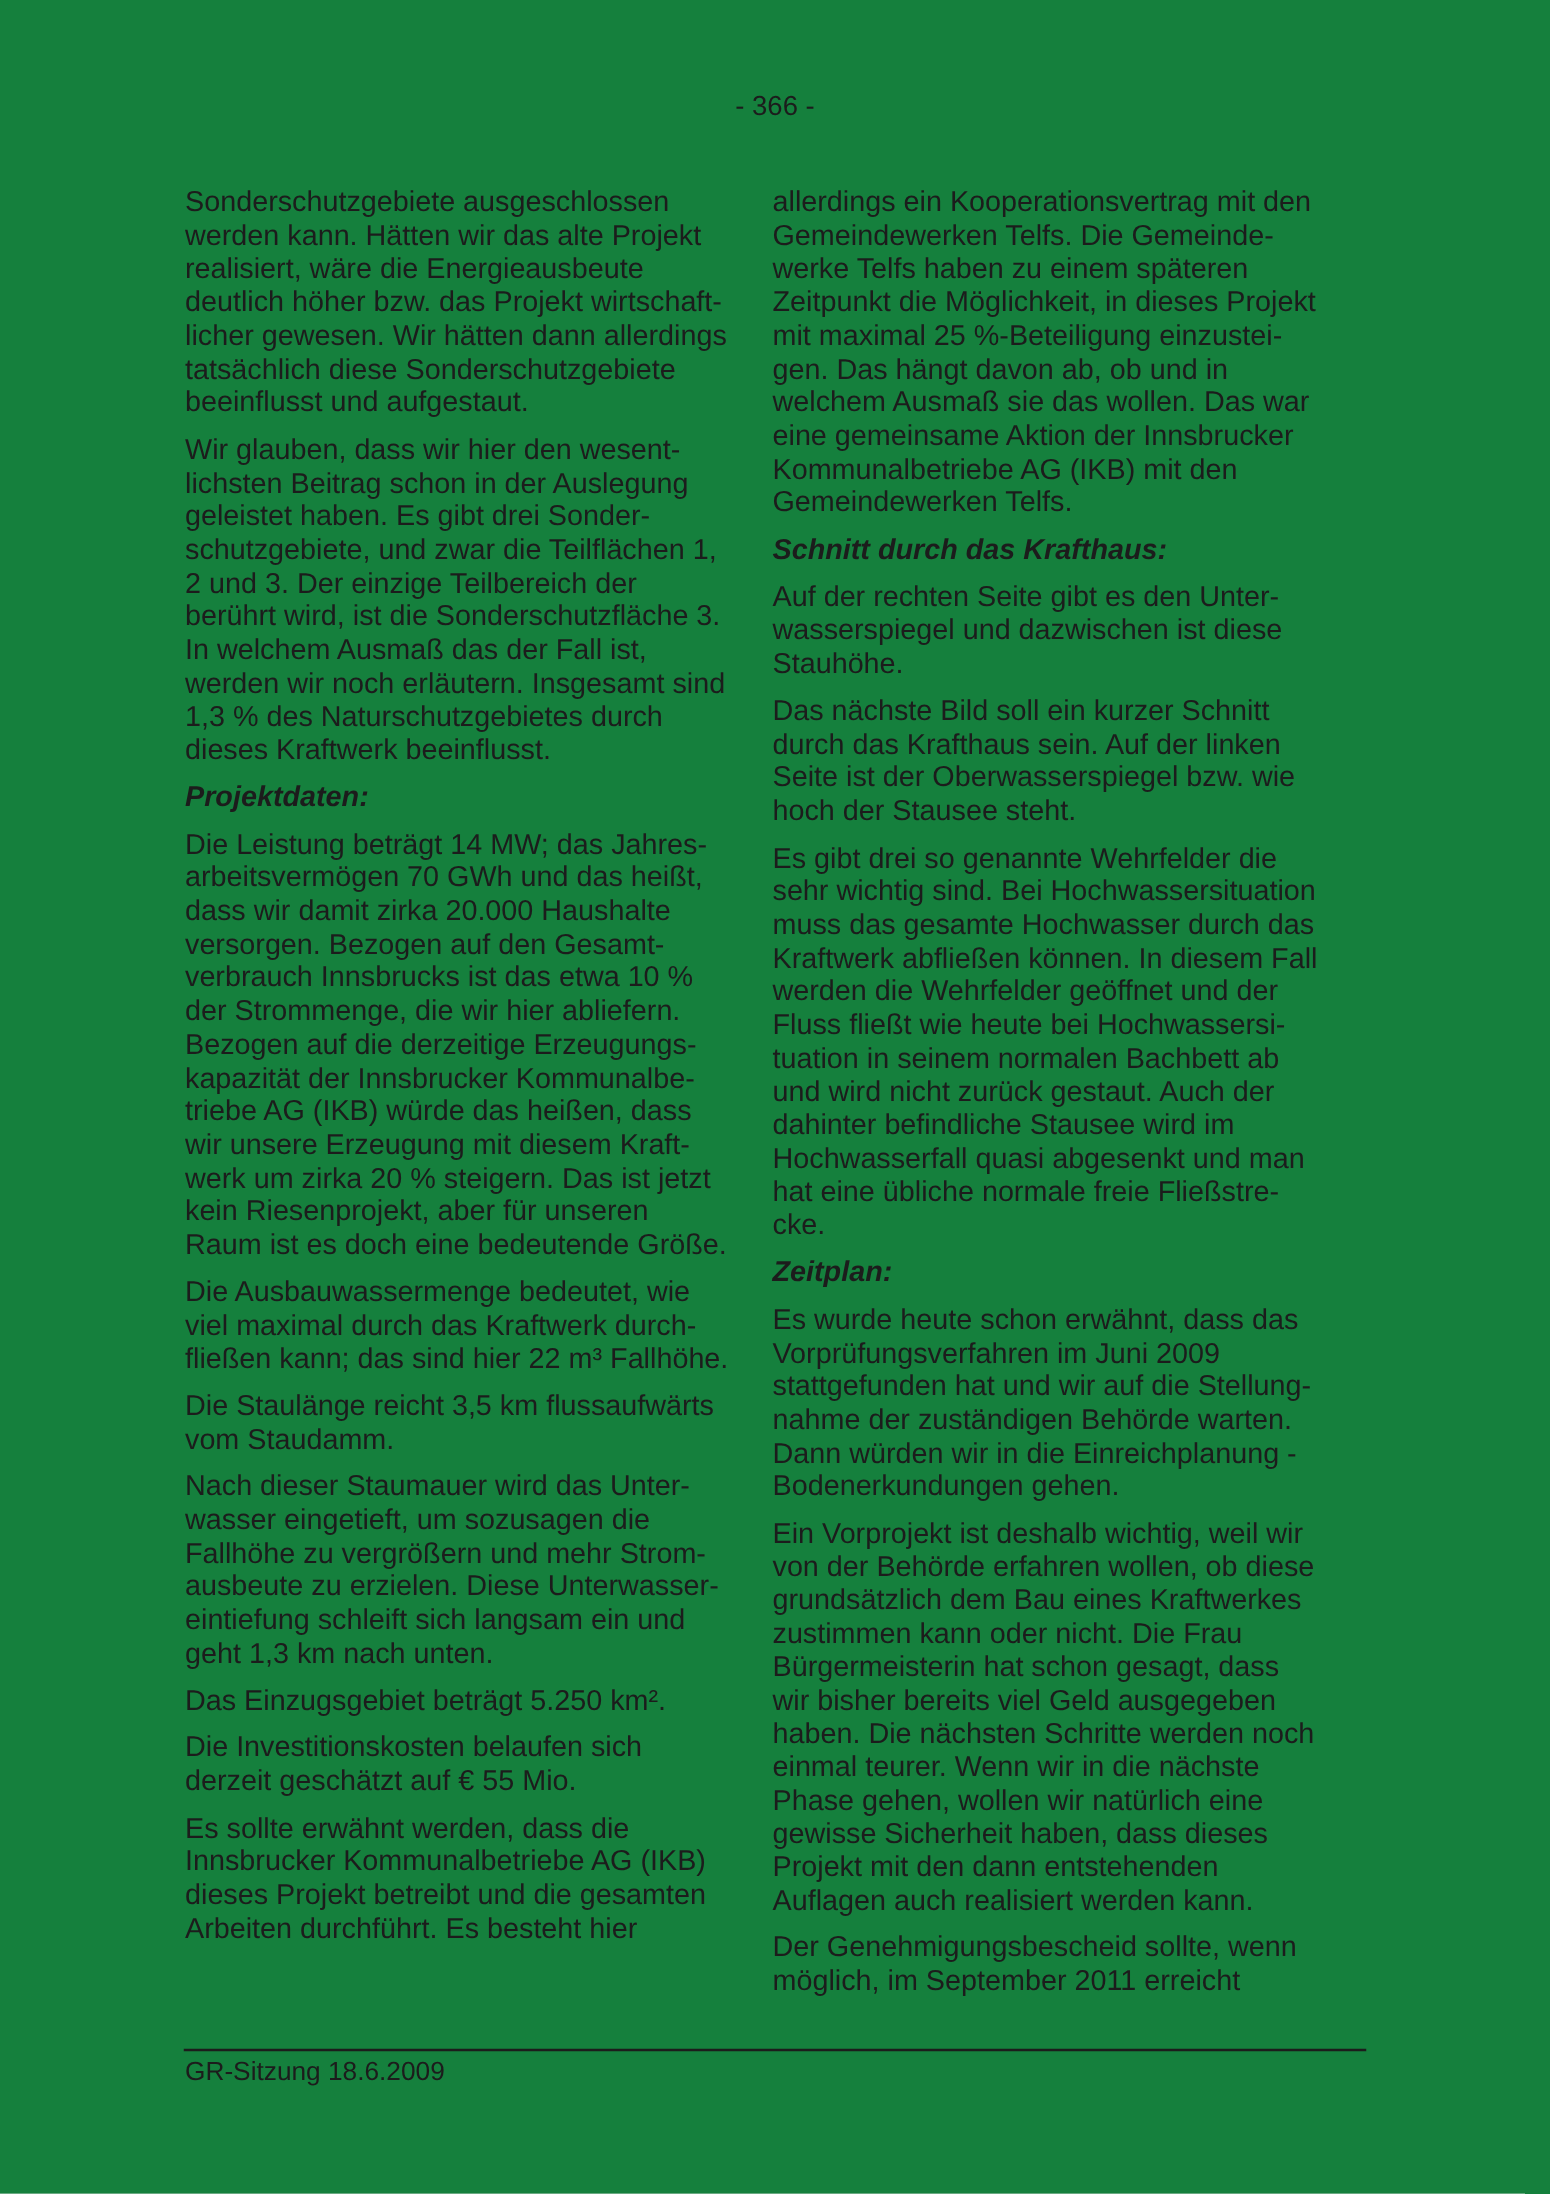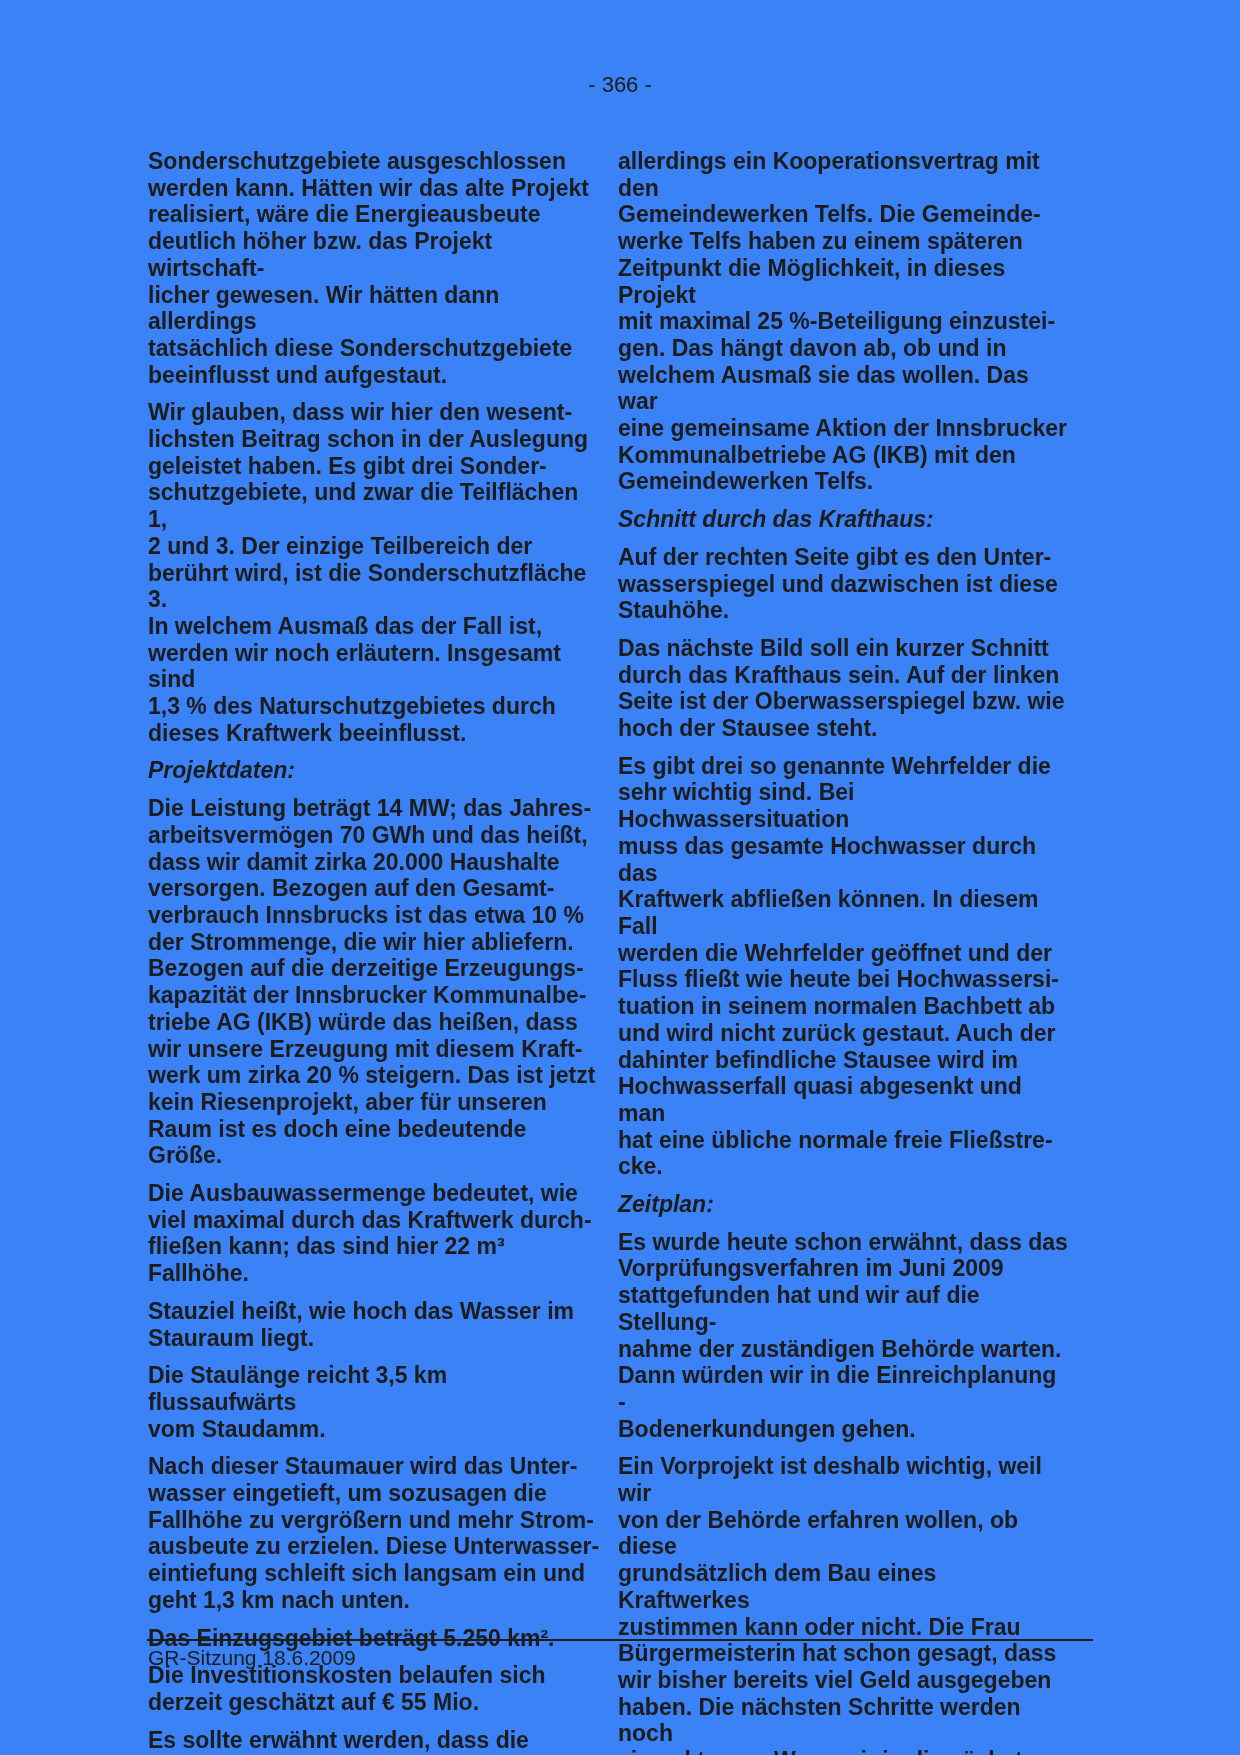--- a/index.html
+++ b/index.html
@@ -4,21 +4,21 @@
 <style>
   html, body {
     margin: 0;
     padding: 0;
     background: #e8e8e8;
   }
   .page {
     position: relative;
     width: 1240px;
     height: 1755px;
-    background: #3b82f6;
+    background: #15803d;
     color: #1c1c1c;
     font-family: "Liberation Sans", "DejaVu Sans", sans-serif;
     overflow: hidden;
   }
   .page-number {
     position: absolute;
     top: 72px;
     left: 0;
     width: 1240px;
     text-align: center;
@@ -30,21 +30,21 @@
     top: 148px;
     width: 452px;
   }
   .col-left  { left: 148px; }
   .col-right { left: 618px; }
   .col p, .col h3 {
     margin: 0 0 11px 0;
     font-size: 23px;
     line-height: 26.7px;
     white-space: pre-line;
-    font-weight: bold;
+    font-weight: normal;
   }
   .col h3.heading {
     font-weight: bold;
     font-style: italic;
   }
   .footer-rule {
     position: absolute;
     top: 1639px;
     left: 147px;
     width: 946px;
@@ -93,22 +93,20 @@
 Bezogen auf die derzeitige Erzeugungs-
 kapazität der Innsbrucker Kommunalbe-
 triebe AG (IKB) würde das heißen, dass
 wir unsere Erzeugung mit diesem Kraft-
 werk um zirka 20 % steigern. Das ist jetzt
 kein Riesenprojekt, aber für unseren
 Raum ist es doch eine bedeutende Größe.</p>
       <p class="para">Die Ausbauwassermenge bedeutet, wie
 viel maximal durch das Kraftwerk durch-
 fließen kann; das sind hier 22 m³ Fallhöhe.</p>
-      <p class="para">Stauziel heißt, wie hoch das Wasser im
-Stauraum liegt.</p>
       <p class="para">Die Staulänge reicht 3,5 km flussaufwärts
 vom Staudamm.</p>
       <p class="para">Nach dieser Staumauer wird das Unter-
 wasser eingetieft, um sozusagen die
 Fallhöhe zu vergrößern und mehr Strom-
 ausbeute zu erzielen. Diese Unterwasser-
 eintiefung schleift sich langsam ein und
 geht 1,3 km nach unten.</p>
       <p class="para">Das Einzugsgebiet beträgt 5.250 km².</p>
       <p class="para">Die Investitionskosten belaufen sich

